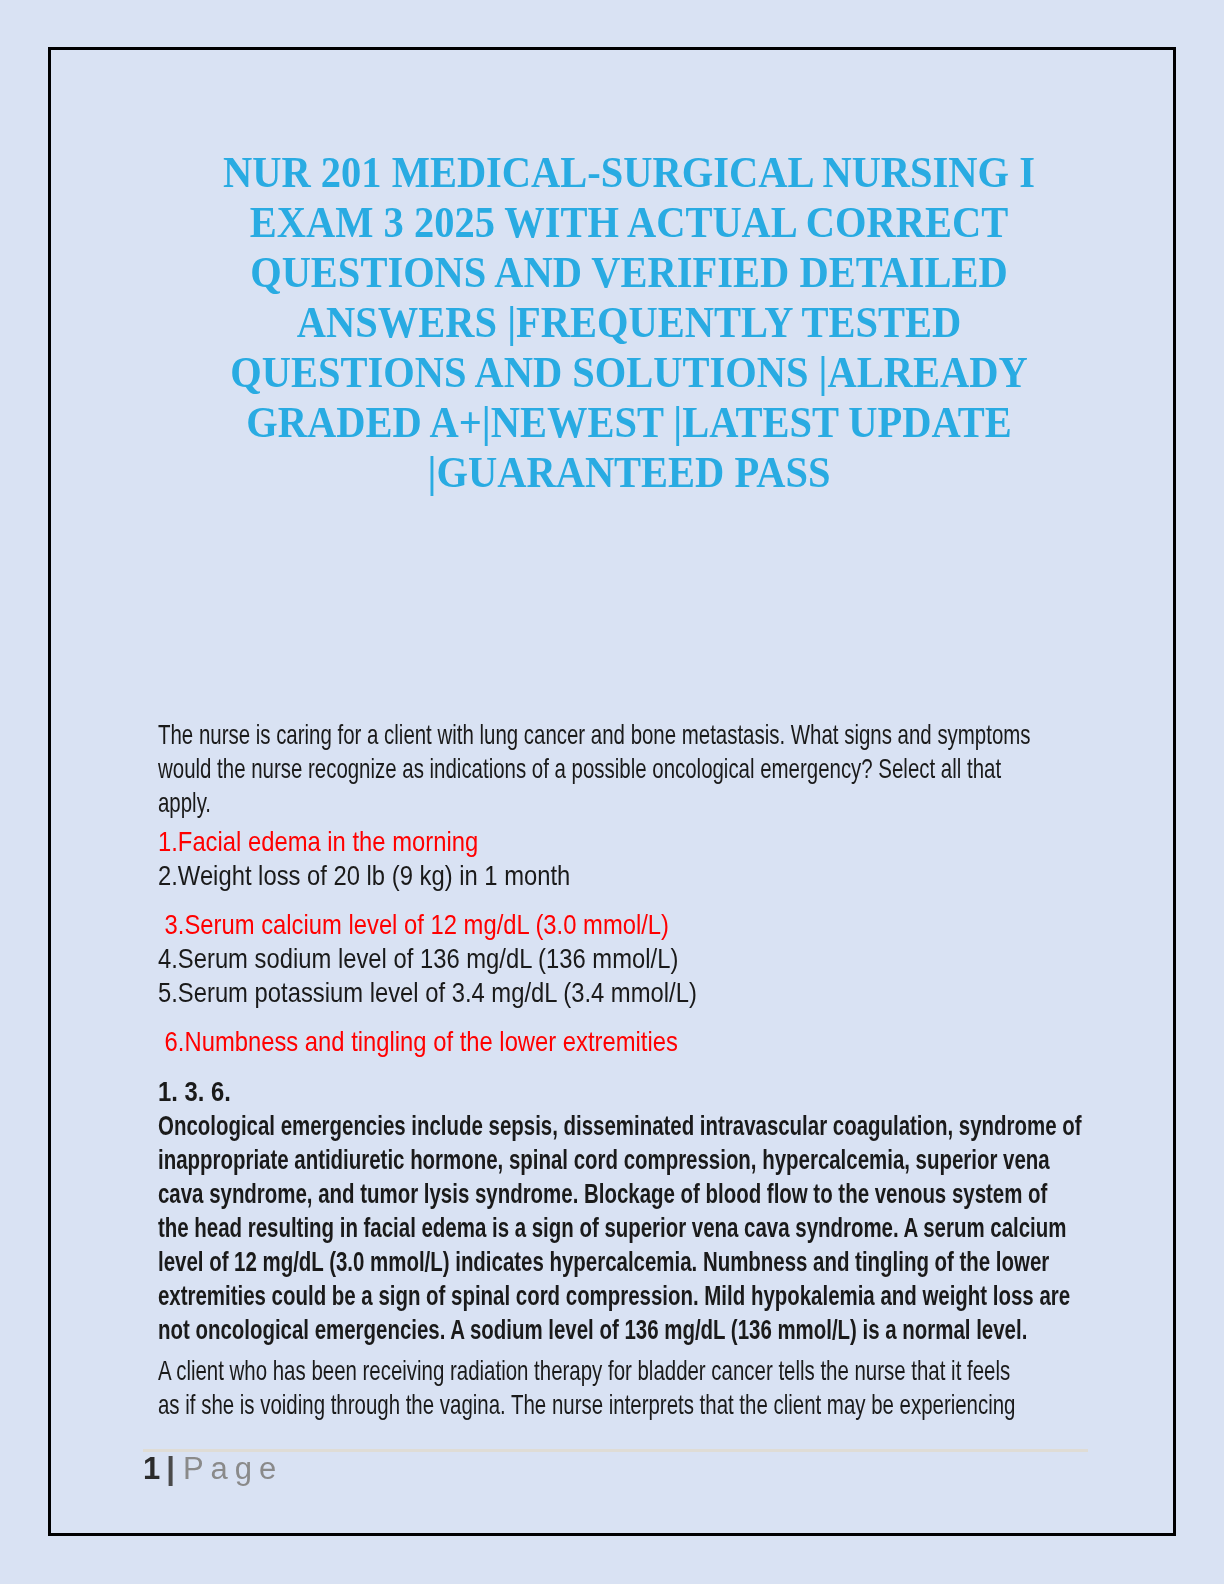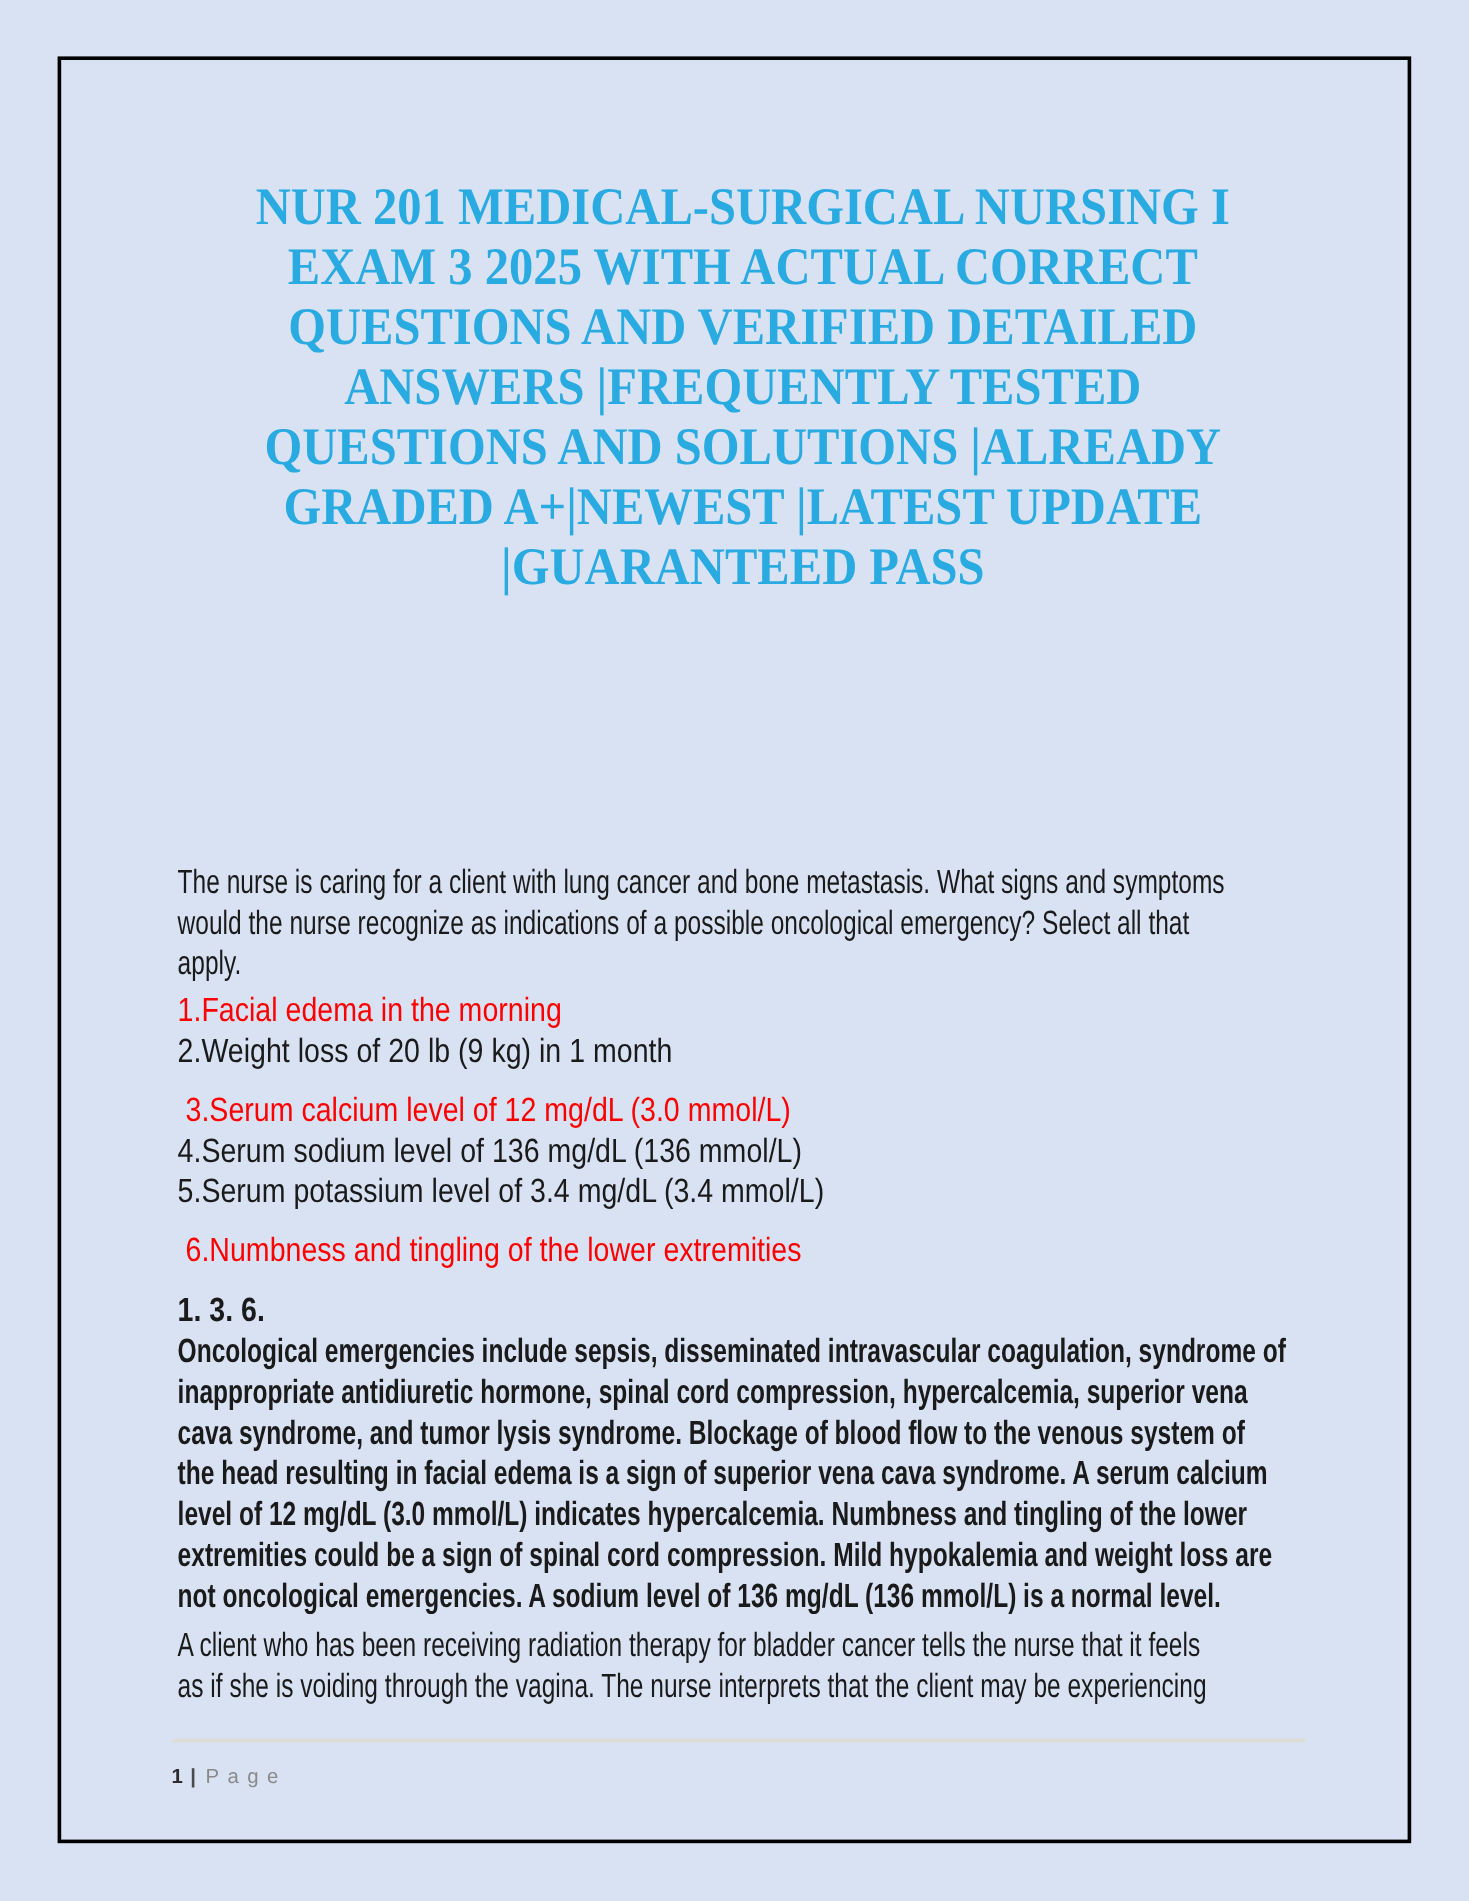--- a/index.html
+++ b/index.html
@@ -10,21 +10,21 @@
     position:relative;
     overflow:hidden;
   }
   .canvas{position:absolute;left:0;top:0;width:1224px;height:1584px;}
   .page-border{
     position:absolute;left:48px;top:47px;
     width:1122px;height:1483px;
     border:3px solid #000000;
   }
   .text-col{
-    position:absolute;left:148px;top:0;width:942px;
+    position:absolute;left:158px;top:0;width:942px;
   }
   .doc-title{
     margin:148px 0 0 0;
     font-family:"Liberation Serif",serif;
     font-weight:bold;
     font-size:44px;
     line-height:50px;
     color:#29ABE2;
     text-align:center;
     transform:scaleX(0.92);
@@ -50,22 +50,22 @@
     font-size:28px;line-height:34px;font-weight:bold;color:#1a1a1a;
     transform:scaleX(0.85);transform-origin:0 0;
   }
   .rationale{font-weight:bold;margin-top:0;}
   .q2{margin-top:7px;}
   .footer{
     position:absolute;left:143px;top:1449px;width:945px;
     border-top:3px solid #DFDCD5;
   }
   .footer-text{
-    margin-top:16px;
-    font-size:17px;line-height:26px;
+    margin-top:4px;
+    font-size:31px;line-height:26px;
   }
   .footer-num{font-weight:bold;color:#2b2b2b;}
   .footer-sep{color:#4a4a4a;margin:0 8px 0 6px;font-weight:bold;}
   .footer-label{color:#8a8a8a;letter-spacing:7px;}
 </style>
 </head>
 <body>
 
 <div class="canvas">
   <div class="page-border"></div>

